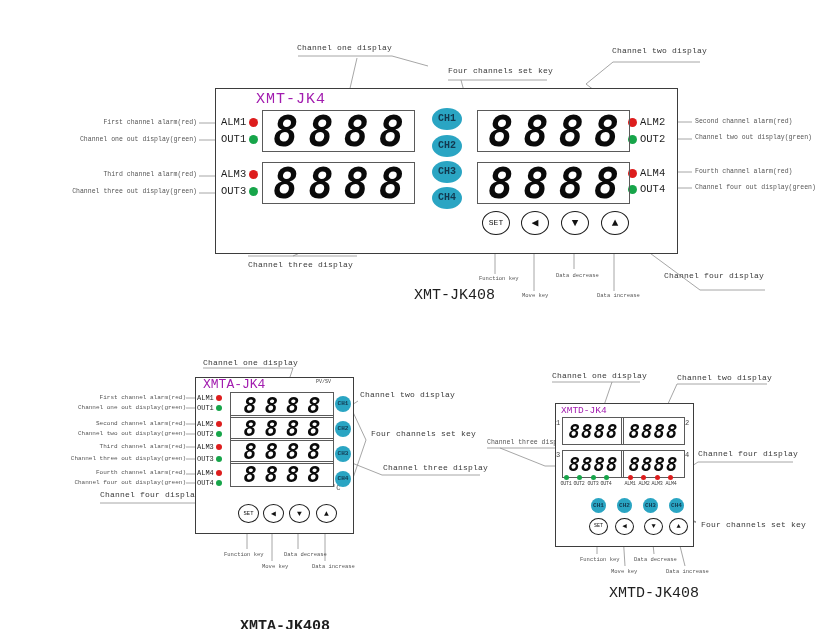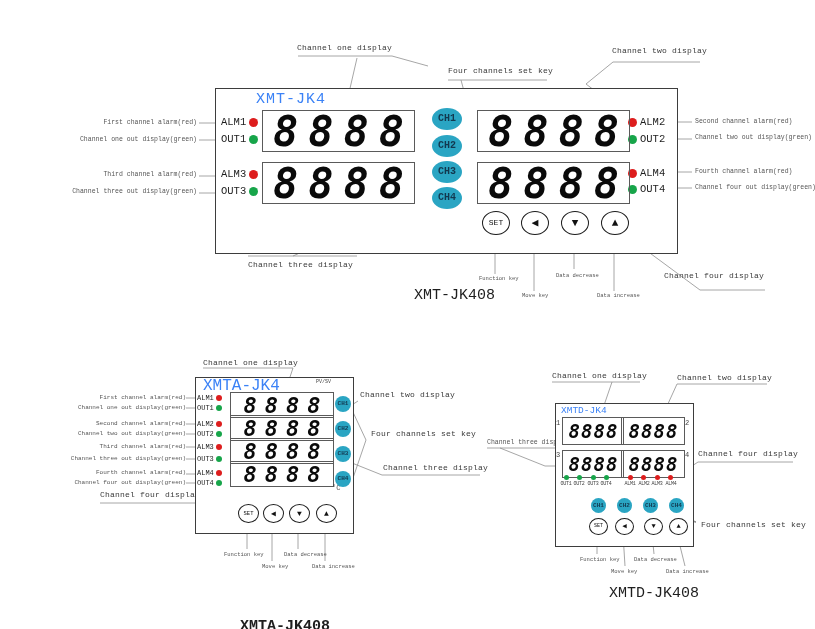--- a/index.html
+++ b/index.html
@@ -36,21 +36,21 @@
   .ch-xmtd{width:15px;height:15px;font-size:6px;}
   .rbtn{position:absolute;border:1.2px solid #1c1c1c;border-radius:50%;display:flex;align-items:center;justify-content:center;
         background:#fff;color:#111;line-height:1;}
   .rbtn-xmt{width:26px;height:22px;font-size:8px;}
   .rbtn-xmta{width:19px;height:17px;font-size:5.5px;}
   .rbtn-xmtd{width:17px;height:15px;font-size:5px;}
   .arr-xmt{font-size:11px;}
   .arr-xmta{font-size:8px;}
   .arr-xmtd{font-size:7px;}
   .title{position:absolute;font-size:15px;color:#1e1e1e;white-space:nowrap;}
-  .plabel{position:absolute;color:#3b82f6;white-space:nowrap;line-height:1;}
+  .plabel{position:absolute;color:#a21caf;white-space:nowrap;line-height:1;}
   .tiny{position:absolute;color:#444;white-space:nowrap;line-height:1;}
   .dlabel{position:absolute;font-size:5px;color:#444;width:14px;text-align:center;line-height:1;letter-spacing:-.3px;}
 </style>
 </head>
 <body>
 
 <div class="canvas">
 
   <svg class="lines" viewBox="0 0 815 629" stroke="#8f8f8f" stroke-width="0.8" fill="none">
 
@@ -207,21 +207,21 @@
     <div class="ann a6 ralign" style="left:57px;top:395px;width:129px;">First channel alarm(red)</div>
     <div class="ann a6 ralign" style="left:57px;top:405px;width:129px;">Channel one out display(green)</div>
     <div class="ann a6 ralign" style="left:57px;top:421px;width:129px;">Second channel alarm(red)</div>
     <div class="ann a6 ralign" style="left:57px;top:431px;width:129px;">Channel two out display(green)</div>
     <div class="ann a6 ralign" style="left:57px;top:444px;width:129px;">Third channel alarm(red)</div>
     <div class="ann a6 ralign" style="left:57px;top:456px;width:129px;">Channel three out display(green)</div>
     <div class="ann a6 ralign" style="left:57px;top:470px;width:129px;">Fourth channel alarm(red)</div>
     <div class="ann a6 ralign" style="left:57px;top:480px;width:129px;">Channel four out display(green)</div>
 
     <div class="panel" style="left:195px;top:377px;width:157px;height:155px;"></div>
-    <div class="plabel" style="left:203px;top:378px;font-size:16px;">XMTA-JK4</div>
+    <div class="plabel" style="left:203px;top:378px;font-size:13px;">XMTA-JK4</div>
     <div class="tiny" style="left:316px;top:380px;font-size:5px;">PV/SV</div>
 
     <div class="ledrow lr-xmta" style="left:197px;top:394px;">
         <span>ALM1</span>
         <span class="dot red"></span>
       </div>
     <div class="ledrow lr-xmta" style="left:197px;top:404px;">
         <span>OUT1</span>
         <span class="dot green"></span>
       </div>

